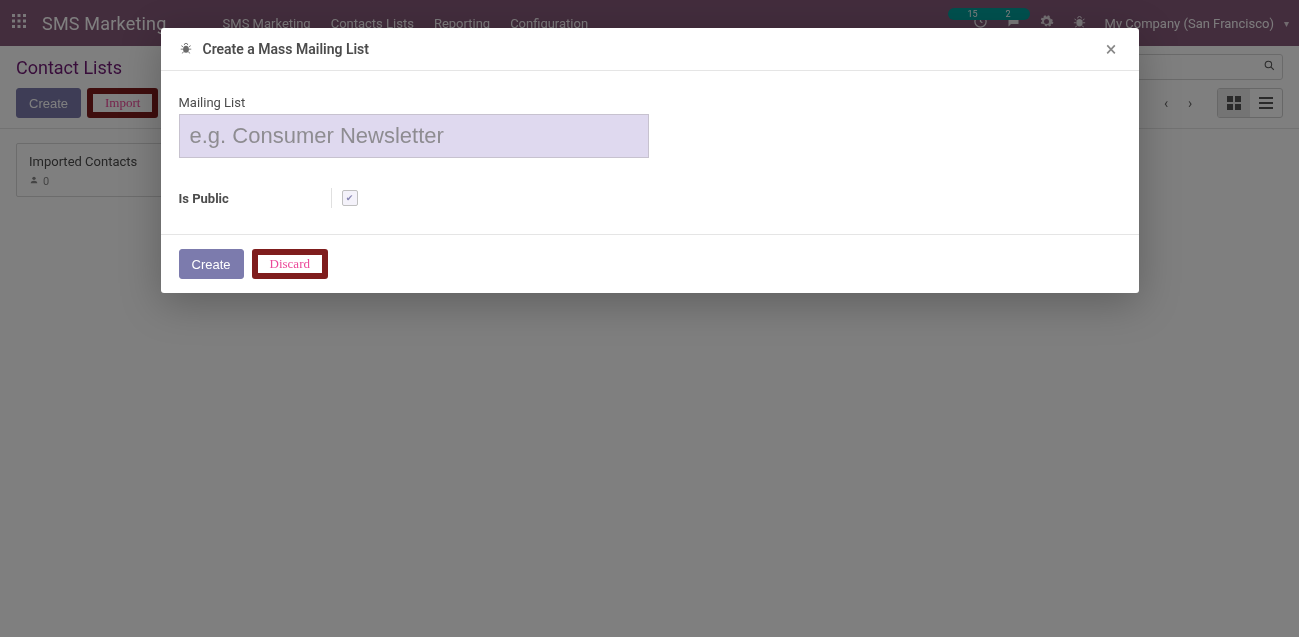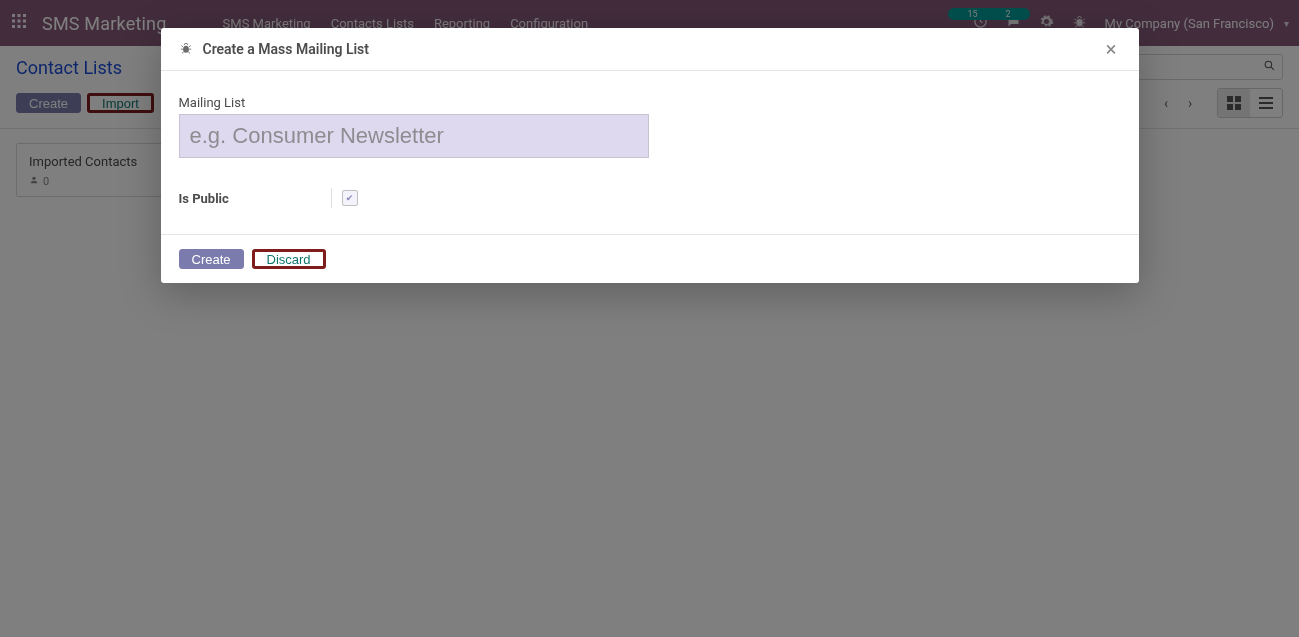--- a/index.html
+++ b/index.html
@@ -108,21 +108,21 @@
     .control-panel {
       border-bottom: 1px solid #e5e5e5;
       padding: 8px 16px 10px 16px;
     }
     .cp-top {
       display: flex;
       align-items: center;
     }
     .breadcrumb {
       font-size: 18px;
-      color: #1d4ed8;
+      color: #701a75;
       font-weight: 400;
     }
     .cp-top .spacer { flex: 1; }
     .searchbox {
       height: 26px;
       width: 260px;
       border: 1px solid #d5d5d5;
       border-radius: 3px;
       display: flex;
       align-items: center;
@@ -137,36 +137,37 @@
 
     .cp-bottom {
       display: flex;
       align-items: center;
       margin-top: 8px;
     }
     .btn {
       display: inline-flex;
       align-items: center;
       justify-content: center;
-      height: 20px;
+      height: 30px;
       padding: 0 12px;
       border-radius: 3px;
       font-size: 13px;
       cursor: pointer;
       border: 1px solid transparent;
     }
     .btn-primary {
       background: #7c7bad;
       color: #ffffff;
       border-color: #7c7bad;
     }
     .btn-secondary {
       background: #ffffff;
-      color: #0f766e;
-      border: 3px solid #7f1d1d;
+      color: #ec4899;
+      border: 6px solid #7f1d1d;
+      font-family: Liberation Serif, serif;
     }
     .cp-bottom .btn + .btn { margin-left: 6px; }
     .cp-bottom .spacer { flex: 1; }
     .pager-arrows {
       display: flex;
       gap: 2px;
       margin-right: 16px;
     }
     .pager-arrows span {
       width: 22px;

